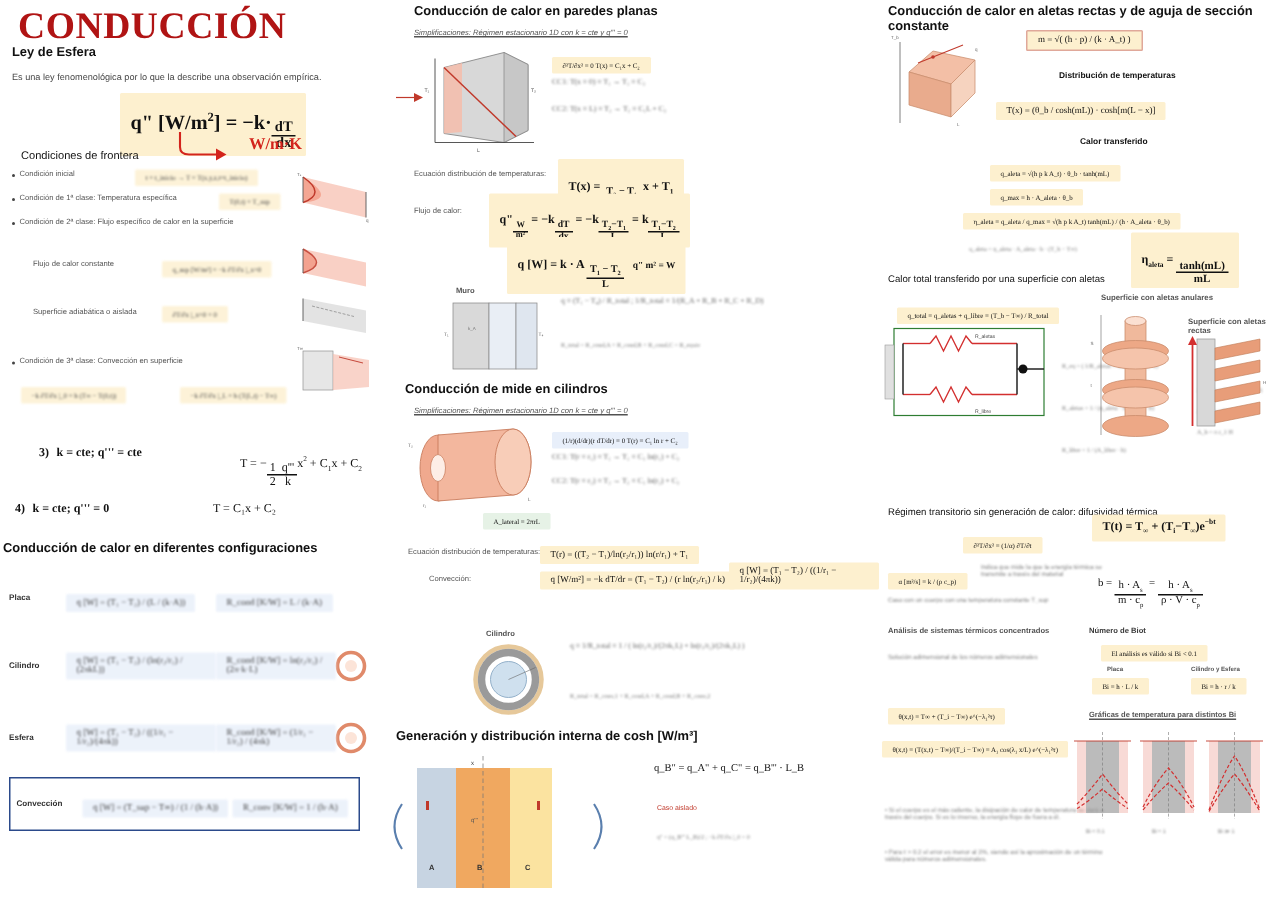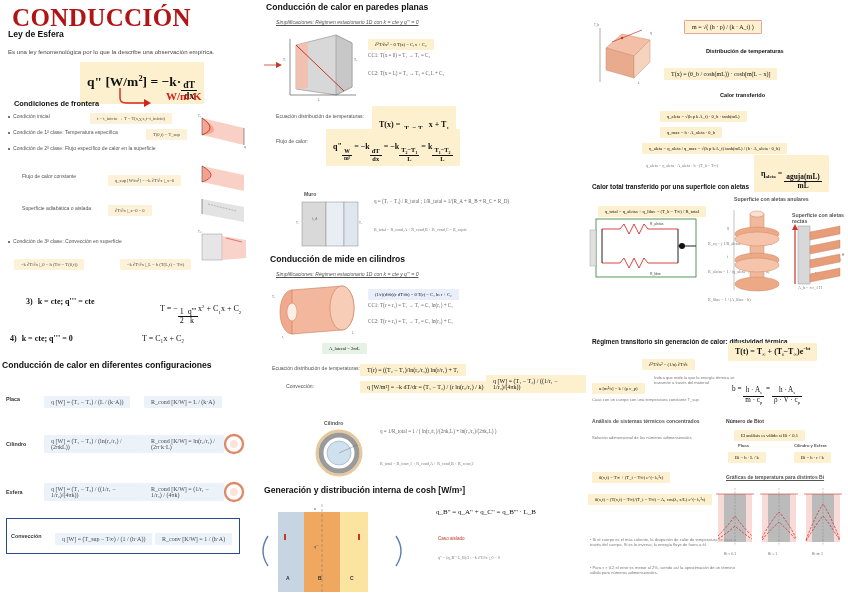--- a/index.html
+++ b/index.html
@@ -10,21 +10,21 @@
   .col{position:absolute;top:0;height:519px;}
   #col1{left:0;width:256px;}
   #col2{left:256px;width:330px;}
   #col3{left:586px;width:262px;}
 
   .title-main{
     font-family:"Liberation Serif","DejaVu Serif",serif;
     font-weight:bold;color:#b01414;font-size:25px;letter-spacing:.4px;
     position:absolute;left:12px;top:4px;}
   h2.sec{font-size:8.6px;font-weight:bold;margin:0;color:#111;line-height:1.15;}
-  h3.sub{font-size:7.4px;font-weight:bold;margin:0;color:#111;}
+  h3.sub{font-size:7.4px;font-weight:normal;margin:0;color:#111;}
   .small{font-size:6.1px;line-height:1.3;color:#2b2b2b;}
   .tiny{font-size:5.1px;line-height:1.25;color:#3a3a3a;}
   .micro{font-size:4.1px;line-height:1.2;color:#555;}
   .blur{filter:blur(.32px);opacity:.88;}
   .blur2{filter:blur(.55px);opacity:.8;}
   .ul{text-decoration:underline;}
   .it{font-style:italic;}
   .serif{font-family:"Liberation Serif","DejaVu Serif",serif;}
 
   .eqbox{background:#fdf0cf;border-radius:1px;display:inline-block;
@@ -181,21 +181,21 @@
       <div style="display:flex;align-items:center;height:100%;padding-left:4px;">
         <div style="width:44px;font-size:5.4px;font-weight:bold;" class="blur">Convección</div>
         <div style="width:100px;"><span class="eqbox sm blue blur2 serif">q [W] = (T_sup − T∞) / (1 / (h·A))</span></div>
         <div style="width:78px;"><span class="eqbox sm blue blur2 serif">R_conv [K/W] = 1 / (h·A)</span></div>
       </div>
     </div>
   </div>
 
   <div class="col" id="col2">
 
-    <h2 class="sec abs" style="left:10px;top:3px;">Conducción de calor en paredes planas</h2>
+    <h2 class="sec abs" style="left:20px;top:3px;">Conducción de calor en paredes planas</h2>
     <div class="abs tiny blur ul it" style="left:20px;top:19px;width:300px;">Simplificaciones: Régimen estacionario 1D con k = cte y q''' = 0</div>
 
     <svg class="abs" style="left:26px;top:31px;" width="78" height="74">
       <polygon points="14,14 54,4 70,12 70,56 54,64 14,58" fill="#d8d8d8" stroke="#888" stroke-width=".6"></polygon>
       <polygon points="14,14 26,11 26,57 14,58" fill="#f6bdab" opacity=".85"></polygon>
       <polygon points="54,4 70,12 70,56 54,64" fill="#c7c7c7" stroke="#888" stroke-width=".5"></polygon>
       <line x1="14" y1="14" x2="62" y2="60" stroke="#c0392b" stroke-width="1"></line>
       <line x1="8" y1="8" x2="8" y2="64" stroke="#444" stroke-width=".6"></line>
       <line x1="8" y1="64" x2="74" y2="64" stroke="#444" stroke-width=".6"></line>
       <text x="1" y="30" font-size="3.4" fill="#555">T₁</text>
@@ -214,20 +214,23 @@
     <div class="abs tiny blur2 serif" style="left:112px;top:70px;">CC2:  T(x = L) = T₂  →  T₂ = C₁L + C₂</div>
 
     <div class="abs tiny blur" style="left:20px;top:113px;">Ecuación distribución de temperaturas:</div>
     <div class="abs" style="left:116px;top:106px;">
       <span class="eqbox med serif">T(x) = <span class="frac" style="font-size:.85em;"><span class="num">T<sub>2</sub> − T<sub>1</sub></span><span class="den">L</span></span> x + T<sub>1</sub></span>
     </div>
 
     <div class="abs tiny blur" style="left:20px;top:138px;">Flujo de calor:</div>
     <div class="abs" style="left:70px;top:129px;">
       <span class="eqbox med serif">q"<span class="frac" style="font-size:.7em;"><span class="num">W</span><span class="den">m²</span></span> = −k<span class="frac" style="font-size:.8em;"><span class="num">dT</span><span class="den">dx</span></span> = −k<span class="frac" style="font-size:.8em;"><span class="num">T<sub>2</sub>−T<sub>1</sub></span><span class="den">L</span></span> = k<span class="frac" style="font-size:.8em;"><span class="num">T<sub>1</sub>−T<sub>2</sub></span><span class="den">L</span></span></span>
+    </div>
+    <div class="abs" style="left:82px;top:158px;">
+      <span class="eqbox med serif">q [W] = k · A <span class="frac" style="font-size:.85em;"><span class="num">T<sub>1</sub> − T<sub>2</sub></span><span class="den">L</span></span> &nbsp;&nbsp;<span style="font-size:.78em;">q" m² = W</span></span>
     </div>
 
     <div class="abs tiny blur" style="left:48px;top:191px;font-weight:bold;">Muro</div>
     <svg class="abs" style="left:40px;top:200px;" width="70" height="52">
       <rect x="6" y="2" width="24" height="44" fill="#d9d9d9" stroke="#8a8a8a" stroke-width=".5"></rect>
       <rect x="30" y="2" width="18" height="44" fill="#e9eef5" stroke="#8a8a8a" stroke-width=".5"></rect>
       <rect x="48" y="2" width="14" height="44" fill="#dfe6ef" stroke="#8a8a8a" stroke-width=".5"></rect>
       <text x="0" y="24" font-size="3.2" fill="#666">T₁</text>
       <text x="63" y="24" font-size="3.2" fill="#666">T₄</text>
       <text x="16" y="20" font-size="3" fill="#777">k_A</text>
@@ -302,20 +305,21 @@
       <path d="M4 2 Q14 17 4 32" stroke="#5a7fae" stroke-width="1.4" fill="none"></path>
     </svg>
 
     <div class="abs serif" style="left:180px;top:508px;font-size:7px;">q_B" = q_A" + q_C" = q_B''' · L_B</div>
     <div class="abs" style="left:182px;top:536px;font-size:4.6px;color:#c0392b;">Caso aislado</div>
     <div class="abs micro blur2 serif" style="left:182px;top:556px;width:140px;">q" = (q_B''' L_B)/2 ;  −k ∂T/∂x |_0 = 0</div>
   </div>
 
   <div class="col" id="col3">
 
+    <h2 class="sec abs" style="left:6px;top:3px;width:252px;">Conducción de calor en aletas rectas y de aguja de sección constante</h2>
 
     <svg class="abs" style="left:6px;top:18px;" width="72" height="70">
       <polygon points="14,30 30,16 58,22 42,38" fill="#f3bfa6" stroke="#c98d6e" stroke-width=".5"></polygon>
       <polygon points="14,30 42,38 42,60 14,52" fill="#e9ab8d" stroke="#c98d6e" stroke-width=".5"></polygon>
       <polygon points="42,38 58,22 58,44 42,60" fill="#f6d3bf" stroke="#c98d6e" stroke-width=".5"></polygon>
       <line x1="8" y1="10" x2="8" y2="64" stroke="#555" stroke-width=".5"></line>
       <line x1="20" y1="24" x2="50" y2="12" stroke="#c0392b" stroke-width=".7"></line>
       <circle cx="30" cy="20" r="1.2" fill="#c0392b"></circle>
       <text x="2" y="8" font-size="3" fill="#666">T_b</text>
       <text x="58" y="16" font-size="3" fill="#666">q</text>
@@ -338,21 +342,21 @@
     </div>
     <div class="abs" style="left:74px;top:120px;">
       <span class="eqbox xs serif">q_max = h · A_aleta · θ_b</span>
     </div>
     <div class="abs" style="left:56px;top:136px;">
       <span class="eqbox xs serif">η_aleta = q_aleta / q_max = √(h p k A_t) tanh(mL) / (h · A_aleta · θ_b)</span>
     </div>
 
     <div class="abs micro blur2 serif" style="left:60px;top:164px;">q_aleta = η_aleta · A_aleta · h · (T_b − T∞)</div>
     <div class="abs" style="left:168px;top:155px;">
-      <span class="eqbox med serif">η<sub>aleta</sub> = <span class="frac" style="font-size:.92em;"><span class="num">aguja(mL)</span><span class="den">mL</span></span></span>
+      <span class="eqbox med serif">η<sub>aleta</sub> = <span class="frac" style="font-size:.92em;"><span class="num">tanh(mL)</span><span class="den">mL</span></span></span>
     </div>
 
     <h3 class="sub abs" style="left:6px;top:183px;font-size:6.4px;">Calor total transferido por una superficie con aletas</h3>
     <div class="abs" style="left:12px;top:199px;">
       <span class="eqbox xs serif">q_total = q_aletas + q_libre = (T_b − T∞) / R_total</span>
     </div>
 
     <svg class="abs" style="left:6px;top:215px;" width="110" height="66">
       <rect x="4" y="4" width="100" height="58" fill="none" stroke="#2e7d32" stroke-width=".8"></rect>
       <line x1="10" y1="14" x2="28" y2="14" stroke="#d32f2f" stroke-width=".9"></line>

